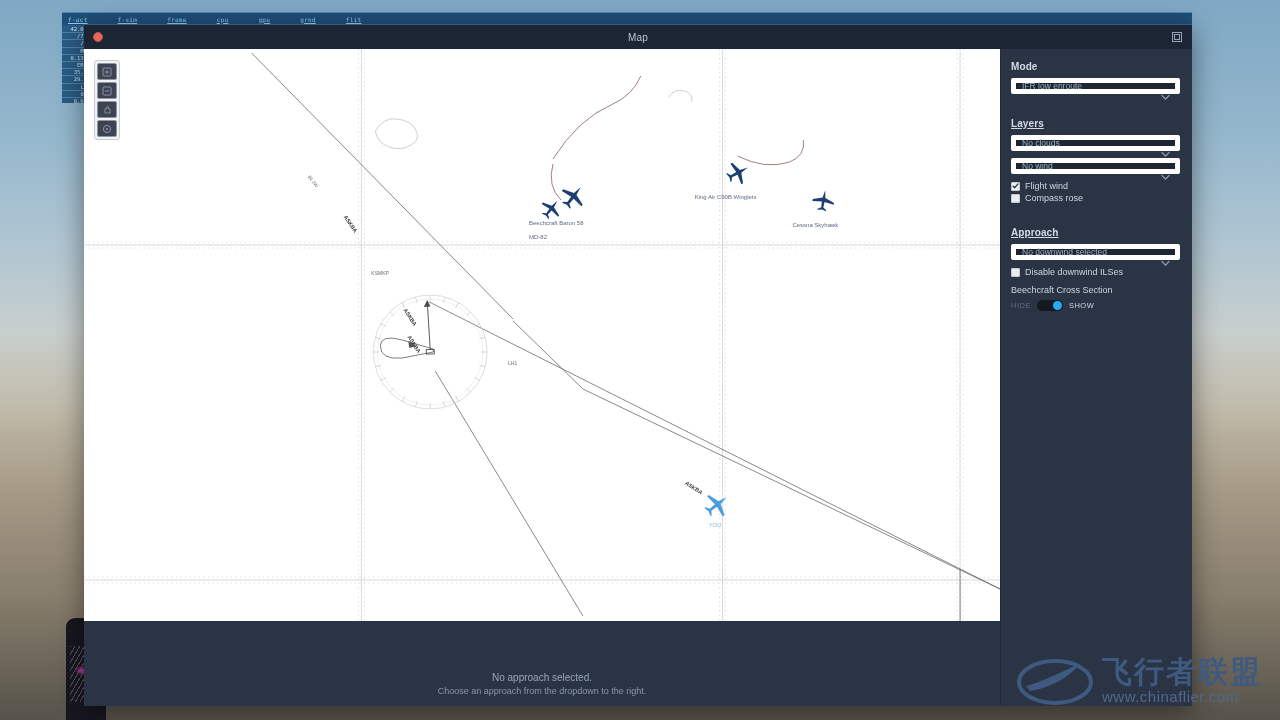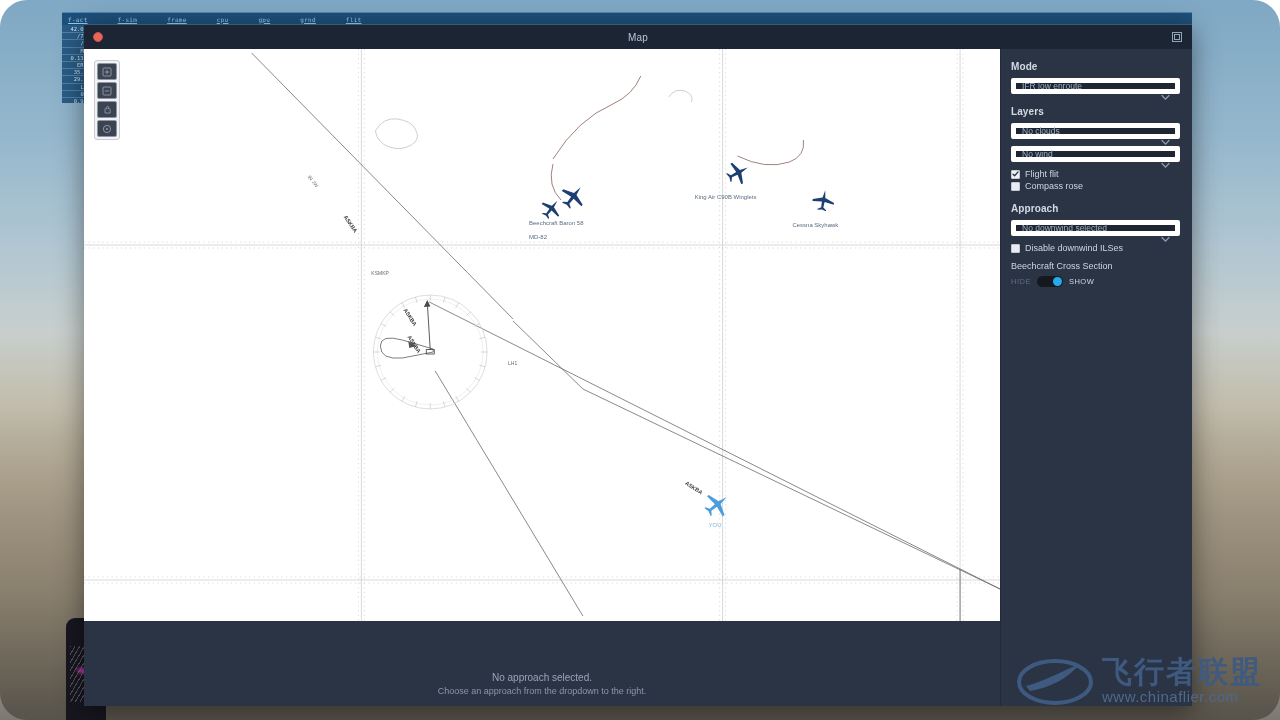--- a/index.html
+++ b/index.html
@@ -18,21 +18,20 @@
       linear-gradient(to bottom,
         #7fa8c4 0%,
         #93b6cc 18%,
         #b0c6d2 34%,
         #c8cfcd 46%,
         #c3bfb0 55%,
         #b8ad98 66%,
         #a89b86 78%,
         #8d8372 90%,
         #6f6a60 100%);
-    border-radius: 27px;
   }
   #desktop::after {
     content: "";
     position: absolute; left: 0; right: 0; bottom: 0; height: 44%;
     background: linear-gradient(to bottom, rgba(150,140,120,0) 0%, rgba(120,112,96,0.55) 60%, rgba(80,76,68,0.75) 100%);
   }
 
   
   #hud-top {
     position: absolute; left: 62px; top: 12px;
@@ -167,21 +166,21 @@
     flex: 0 0 192px;
     background: #2b3444;
     border-left: 1px solid #232b39;
     padding: 10px 12px 0 10px;
     overflow: hidden;
   }
   .side-h {
     font-size: 10px; color: #d3dae4; font-weight: bold;
     margin: 2px 0 6px 0; letter-spacing: 0.1px;
   }
-  .side-h.gap { margin-top: 12px; }
+  .side-h.gap { margin-top: 24px; text-decoration: underline; }
   .select {
     position: relative;
     height: 16px;
     background: #1e2633;
     border: 5px solid #ffffff;
     border-radius: 2px;
     display: flex; align-items: center;
     padding: 0 18px 0 6px;
     margin-bottom: 7px;
     cursor: pointer;
@@ -495,21 +494,21 @@
               </svg>
           </span>
         </div>
 
         <div class="chk-row">
           <span class="chk on">
             <svg width="8" height="8" viewBox="0 0 8 8">
                 <path d="M1.2 4.2 L3 6 L6.9 1.6" fill="none" stroke="#2b3444" stroke-width="1.5" stroke-linecap="round" stroke-linejoin="round"></path>
               </svg>
           </span>
-          <span class="chk-lbl">Flight flit</span>
+          <span class="chk-lbl">Flight wind</span>
         </div>
         <div class="chk-row">
           <span class="chk"></span>
           <span class="chk-lbl">Compass rose</span>
         </div>
 
         <div class="side-h gap">Approach</div>
         <div class="select">
           <span class="sel-val">No downwind selected</span>
           <span class="chev">

